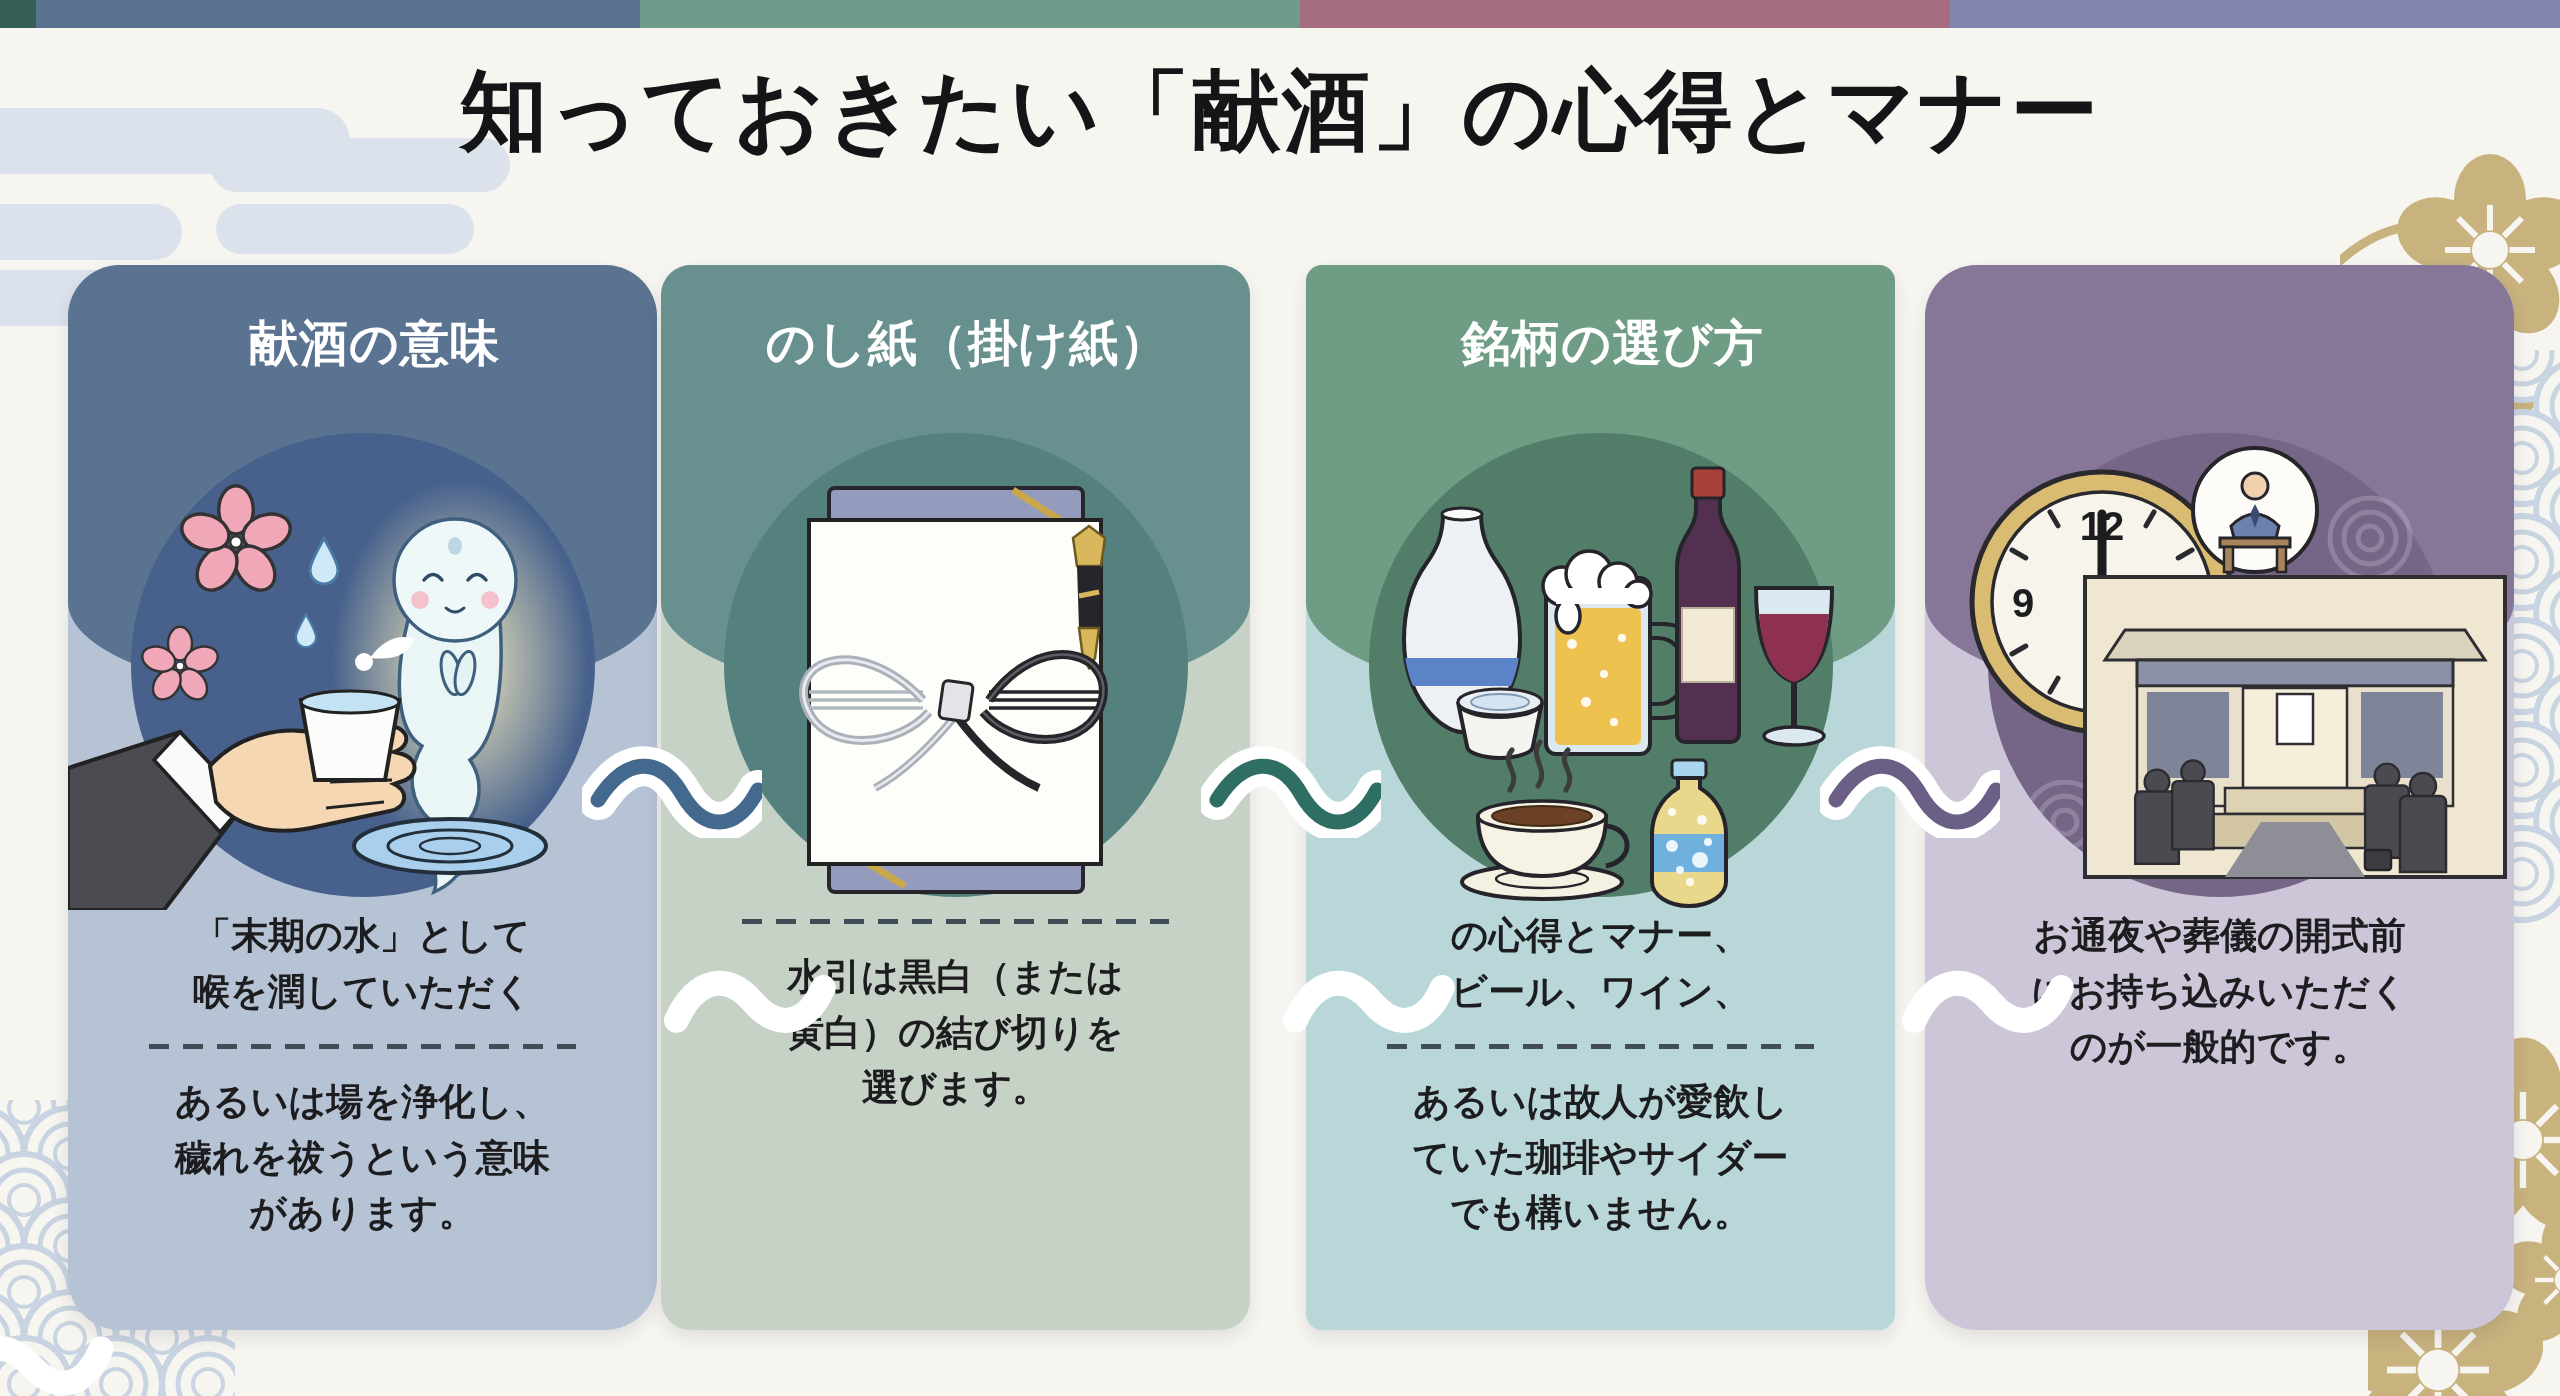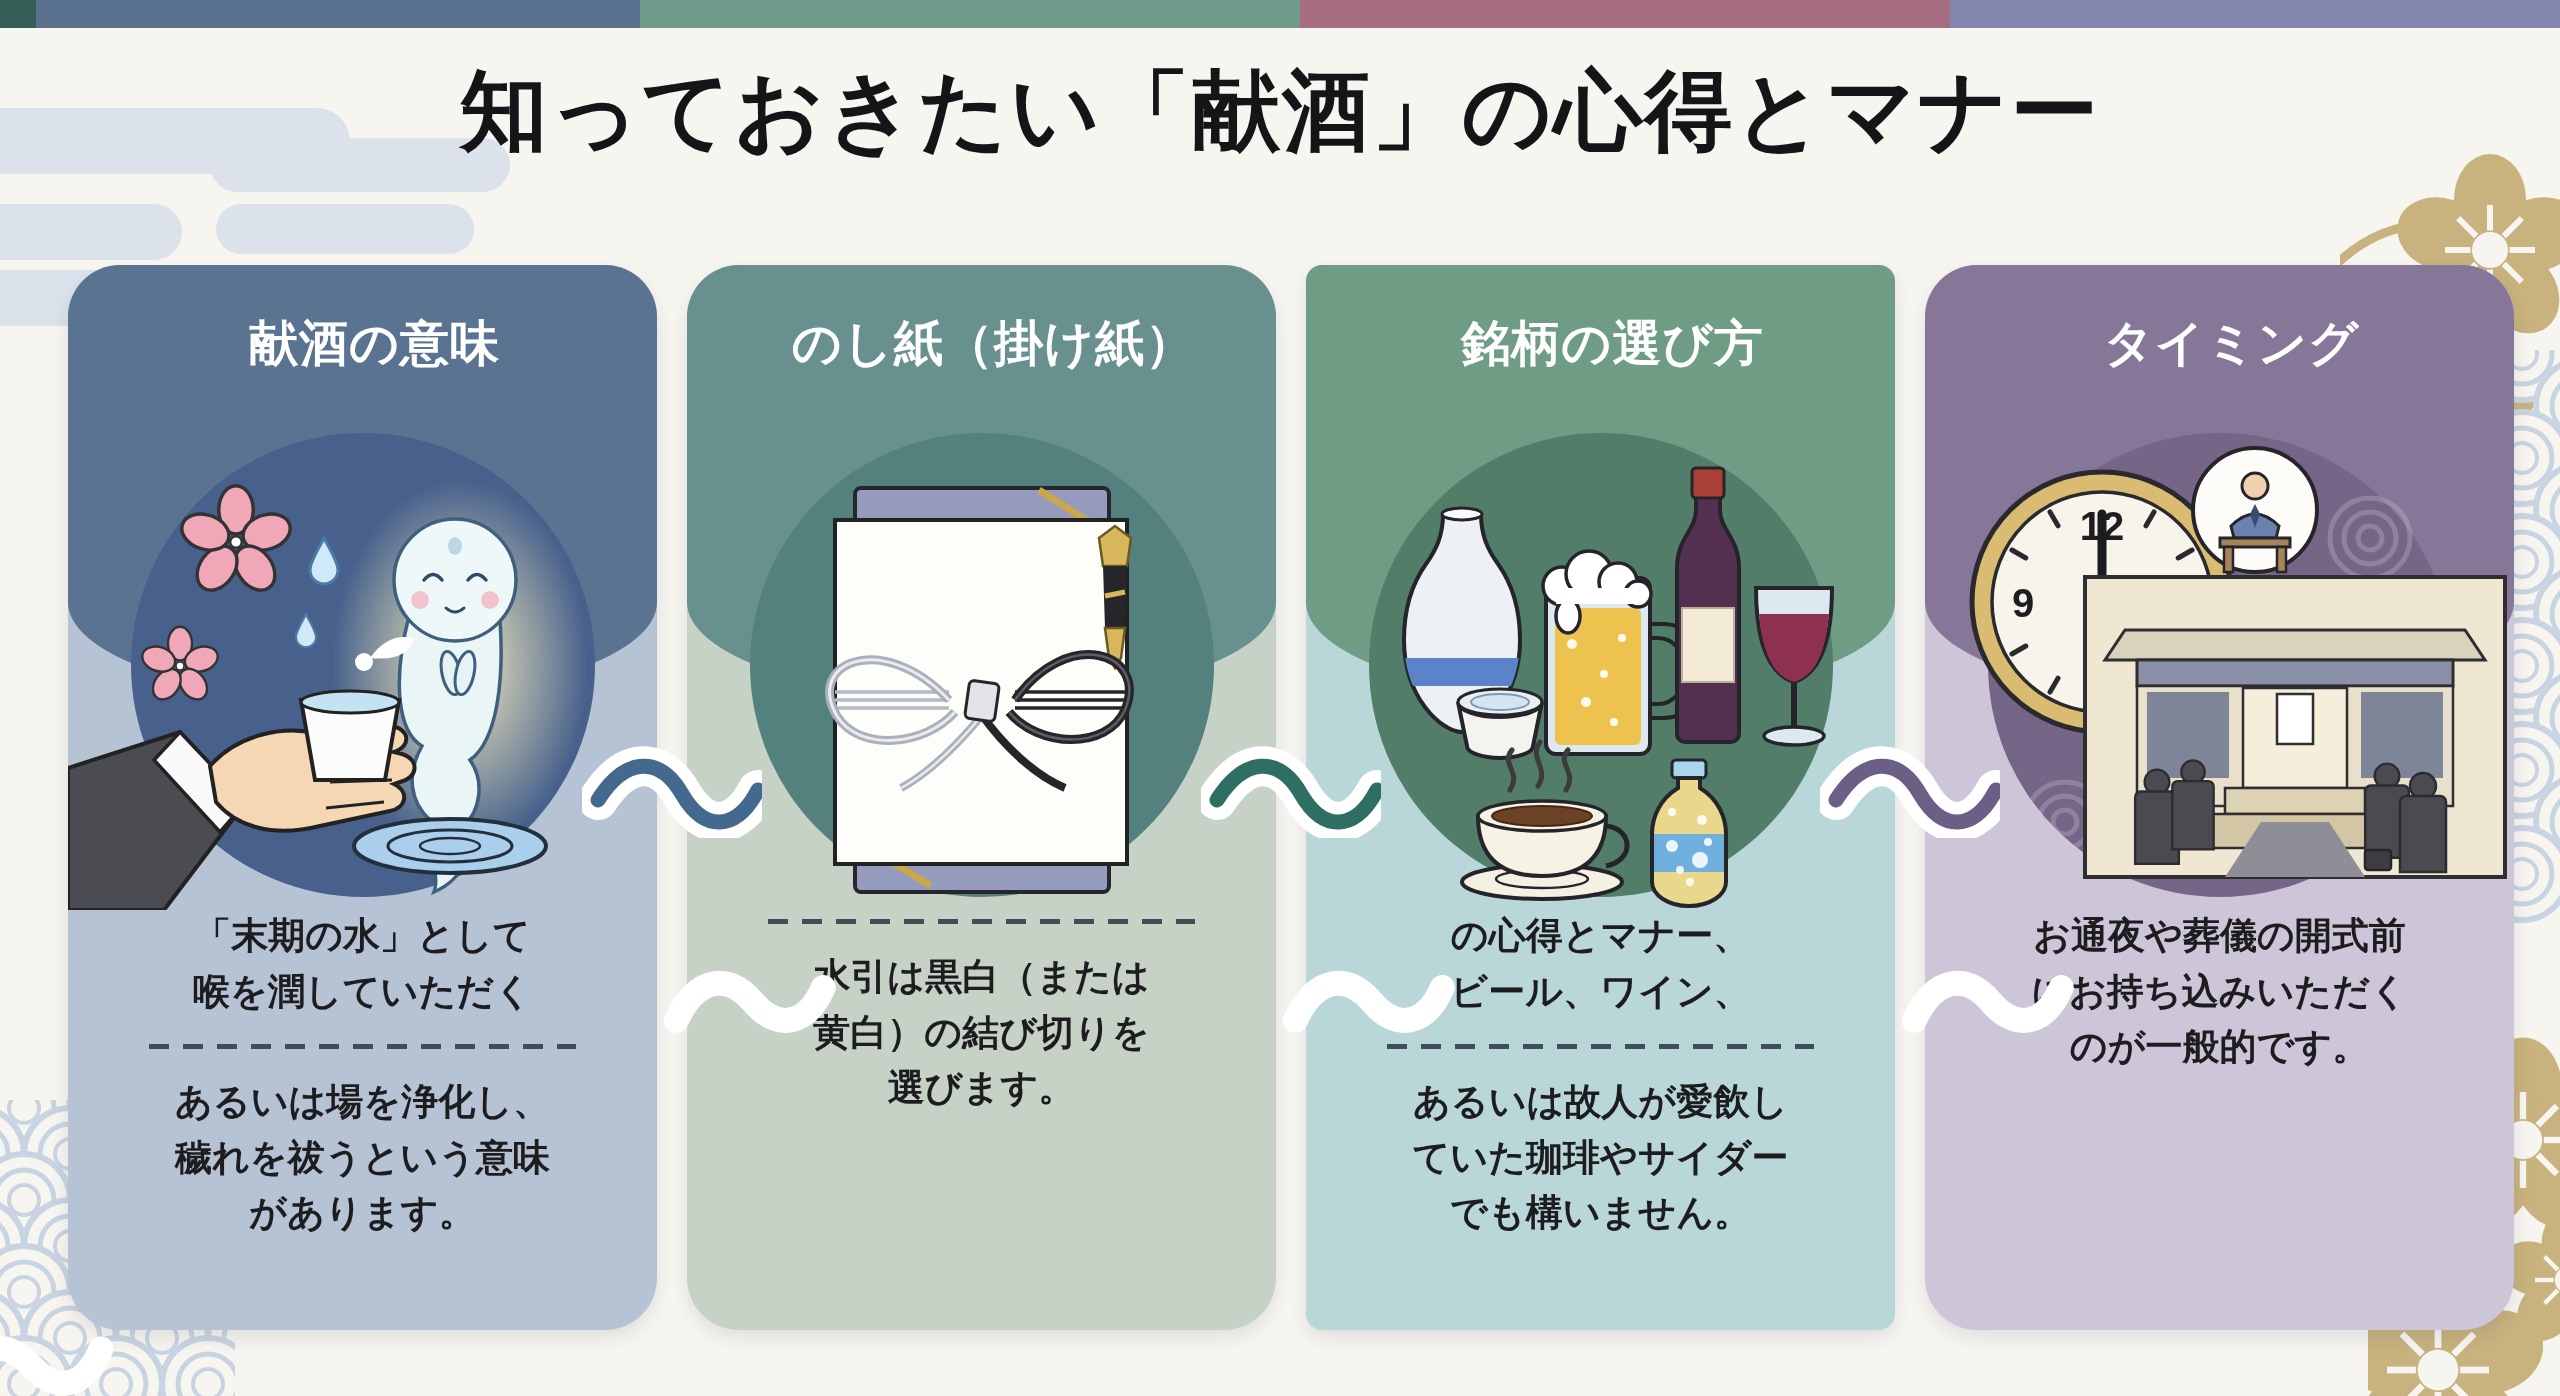--- a/index.html
+++ b/index.html
@@ -6,21 +6,21 @@
   .page{position:relative;width:2560px;height:1396px;background:#f7f5f0;overflow:hidden;
         font-family:"Liberation Sans","DejaVu Sans",sans-serif;}
   .strip{position:absolute;top:0;left:0;width:2560px;height:28px;display:flex;}
   .strip-seg{height:100%;}
   .s0{width:36px;} .s1{width:604px;} .s2{width:660px;} .s3{width:650px;} .s4{flex:1;}
   .decor{position:absolute;}
   .page-title{position:absolute;top:52px;left:0;width:2560px;margin:0;text-align:center;
       font-size:88px;font-weight:900;letter-spacing:2px;color:#151518;z-index:3;}
   .card{position:absolute;top:265px;width:589px;height:1065px;border-radius:52px;overflow:hidden;
       background:var(--body);box-shadow:0 8px 18px rgba(40,40,60,.10);z-index:2;}
-  .c0{left:68px;} .c1{left:687px;} .c2{left:1306px;border-radius:16px;} .c3{left:1925px;}
+  .c0{left:68px;} .c1{left:661px;border-radius:30px;} .c2{left:1306px;border-radius:16px;} .c3{left:1925px;}
   .card-top{position:absolute;top:0;left:0;right:0;height:432px;background:var(--top);
       border-radius:0 0 46% 46% / 0 0 95px 95px;}
   .card-header{position:absolute;top:34px;left:0;width:100%;margin:12px;text-align:center;
       font-size:49px;font-weight:800;color:#ffffff;letter-spacing:1px;}
   .illus{position:absolute;top:165px;left:0;width:589px;height:480px;}
   .card-body{position:absolute;top:636px;left:34px;right:34px;display:flex;flex-direction:column;
       align-items:center;}
   .card-text{margin:7px;white-space:pre-line;text-align:center;font-size:37px;font-weight:700;
       line-height:1.5;color:#1d1d1f;}
   .divider{width:82%;height:5px;margin:18px 0;
@@ -363,21 +363,20 @@
 ビール、ワイン、</p>
       <div class="divider"></div>
       <p class="card-text">あるいは故人が愛飲し
 ていた珈琲やサイダー
 でも構いません。</p>
     </div>
   </section>
 
   <section class="card c3" style="--top: #867697; --circle: #756586; --body: #cdc5d8;">
     <div class="card-top"></div>
-    <h2 class="card-header">タイミング</h2>
     <svg class="illus" viewBox="0 0 589 480">
       <circle cx="295" cy="235" r="232" fill="var(--circle)"></circle>
       <g stroke="#cfc6da" fill="none" opacity=".3" stroke-width="5">
         <circle cx="445" cy="108" r="40"></circle>
           <circle cx="445" cy="108" r="26"></circle>
           <circle cx="445" cy="108" r="12"></circle>
         <circle cx="140" cy="392" r="40"></circle>
           <circle cx="140" cy="392" r="26"></circle>
           <circle cx="140" cy="392" r="12"></circle>
       </g>

